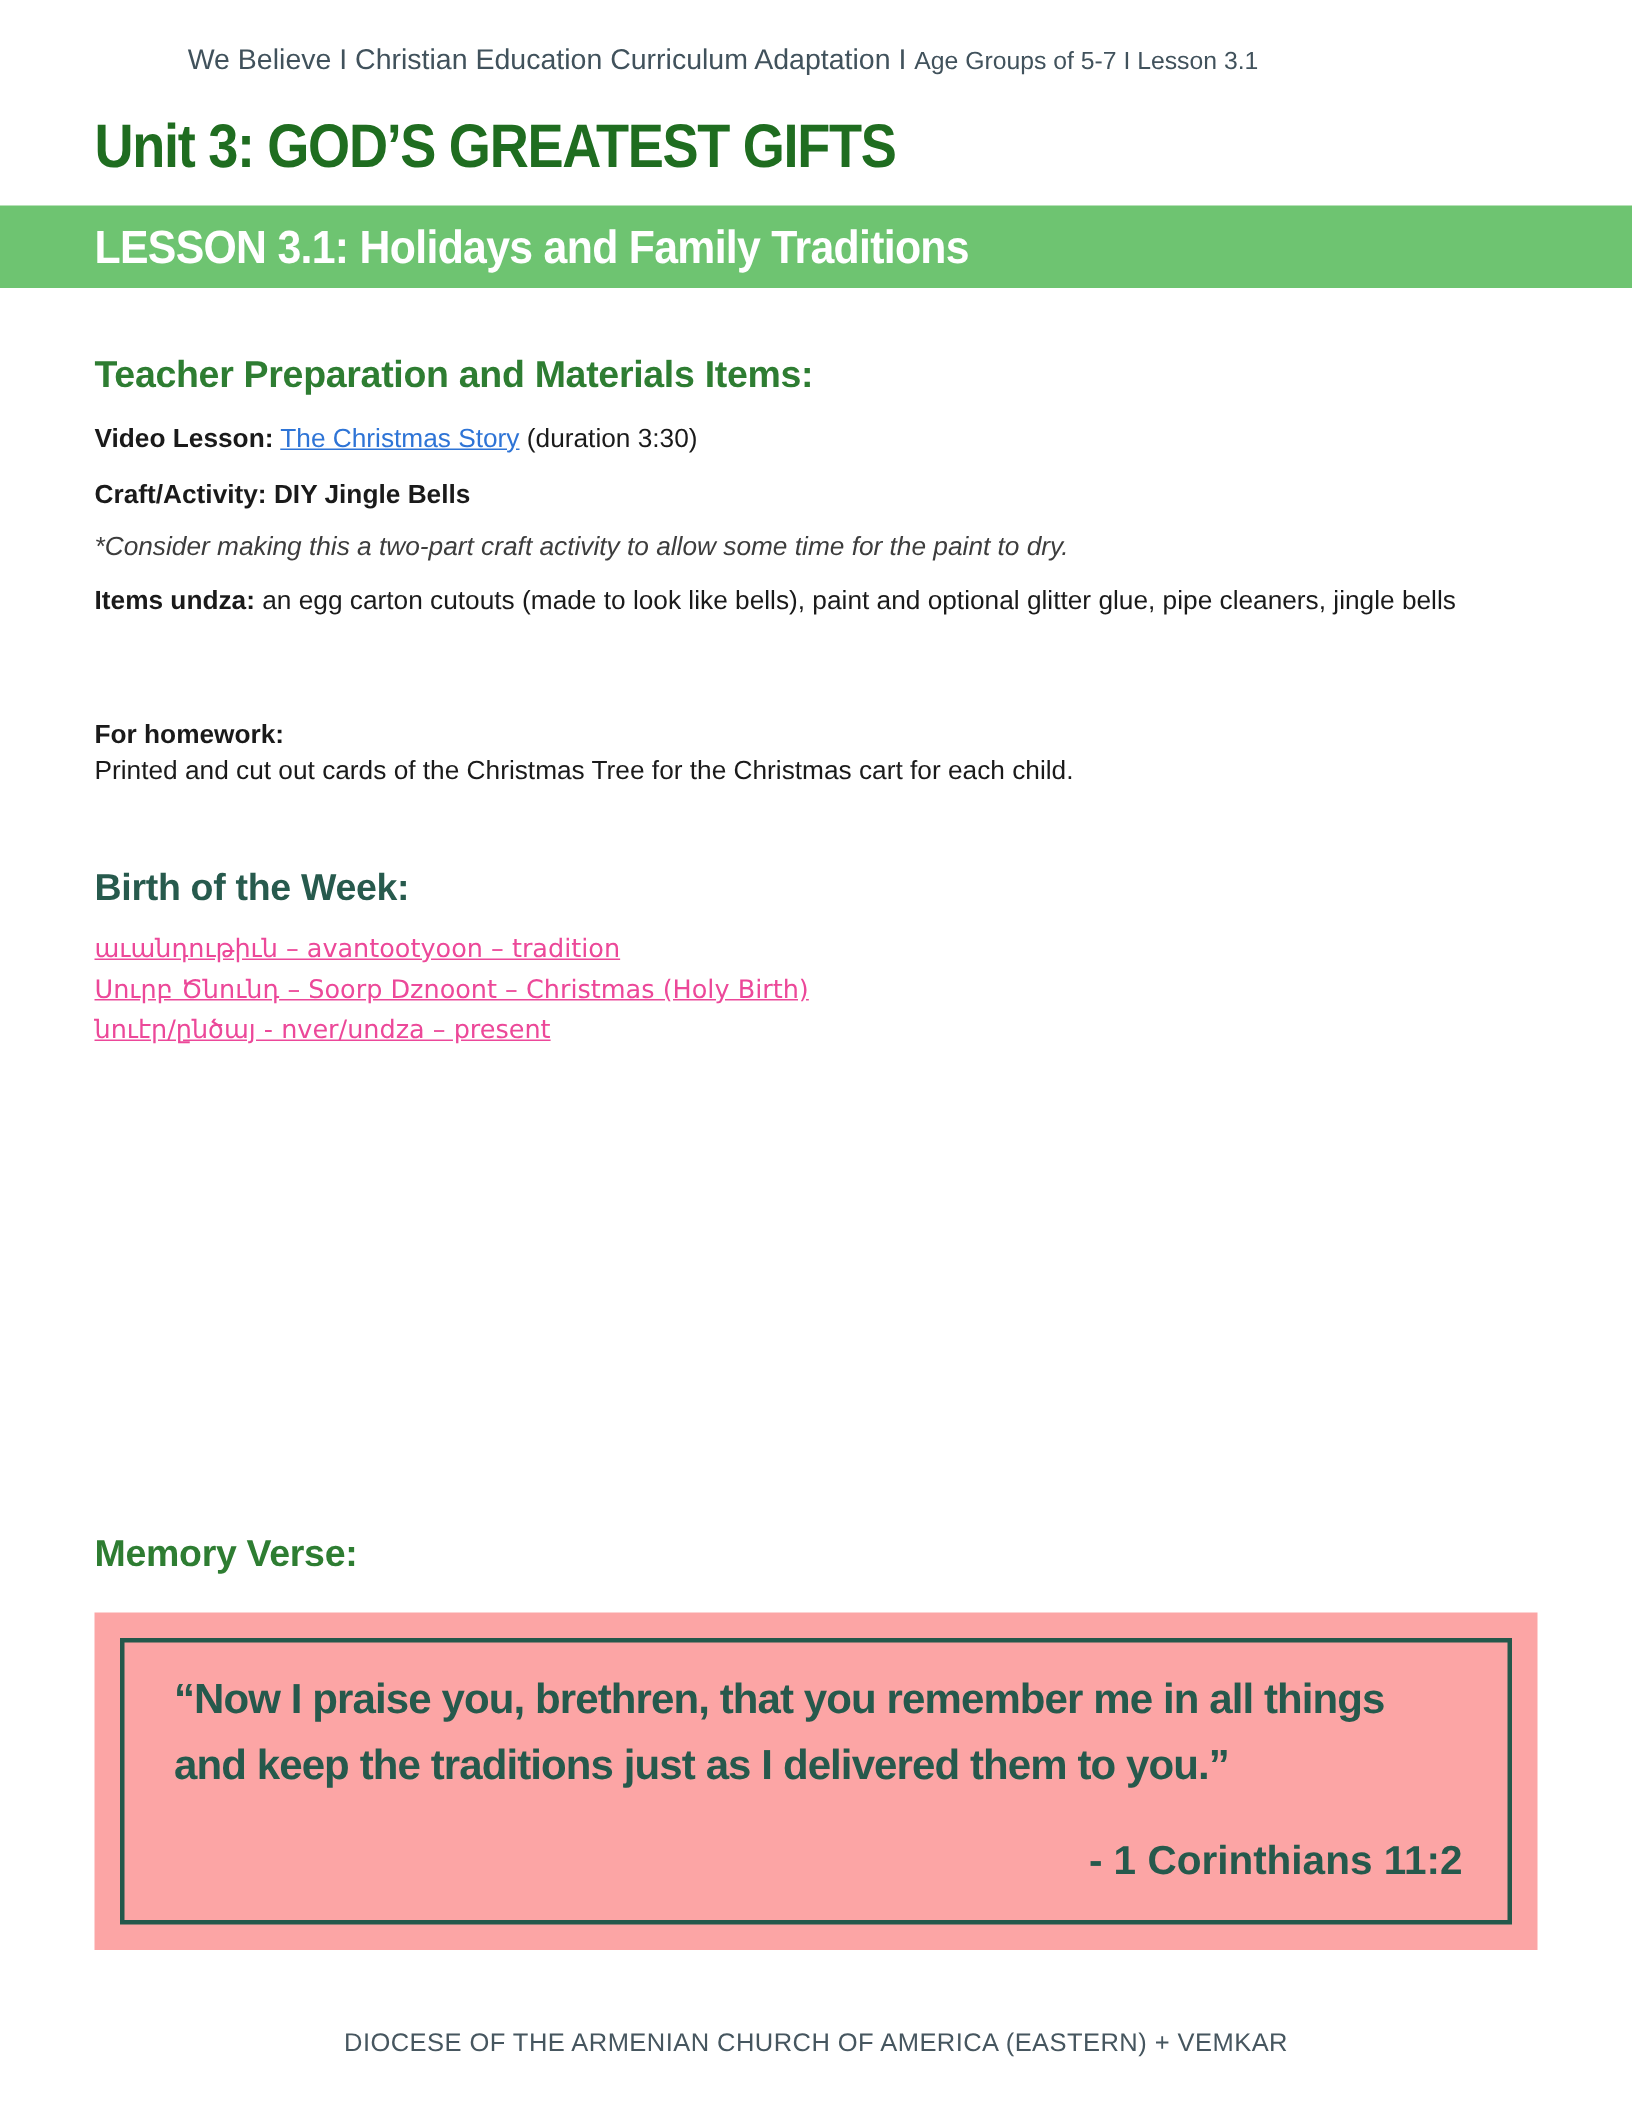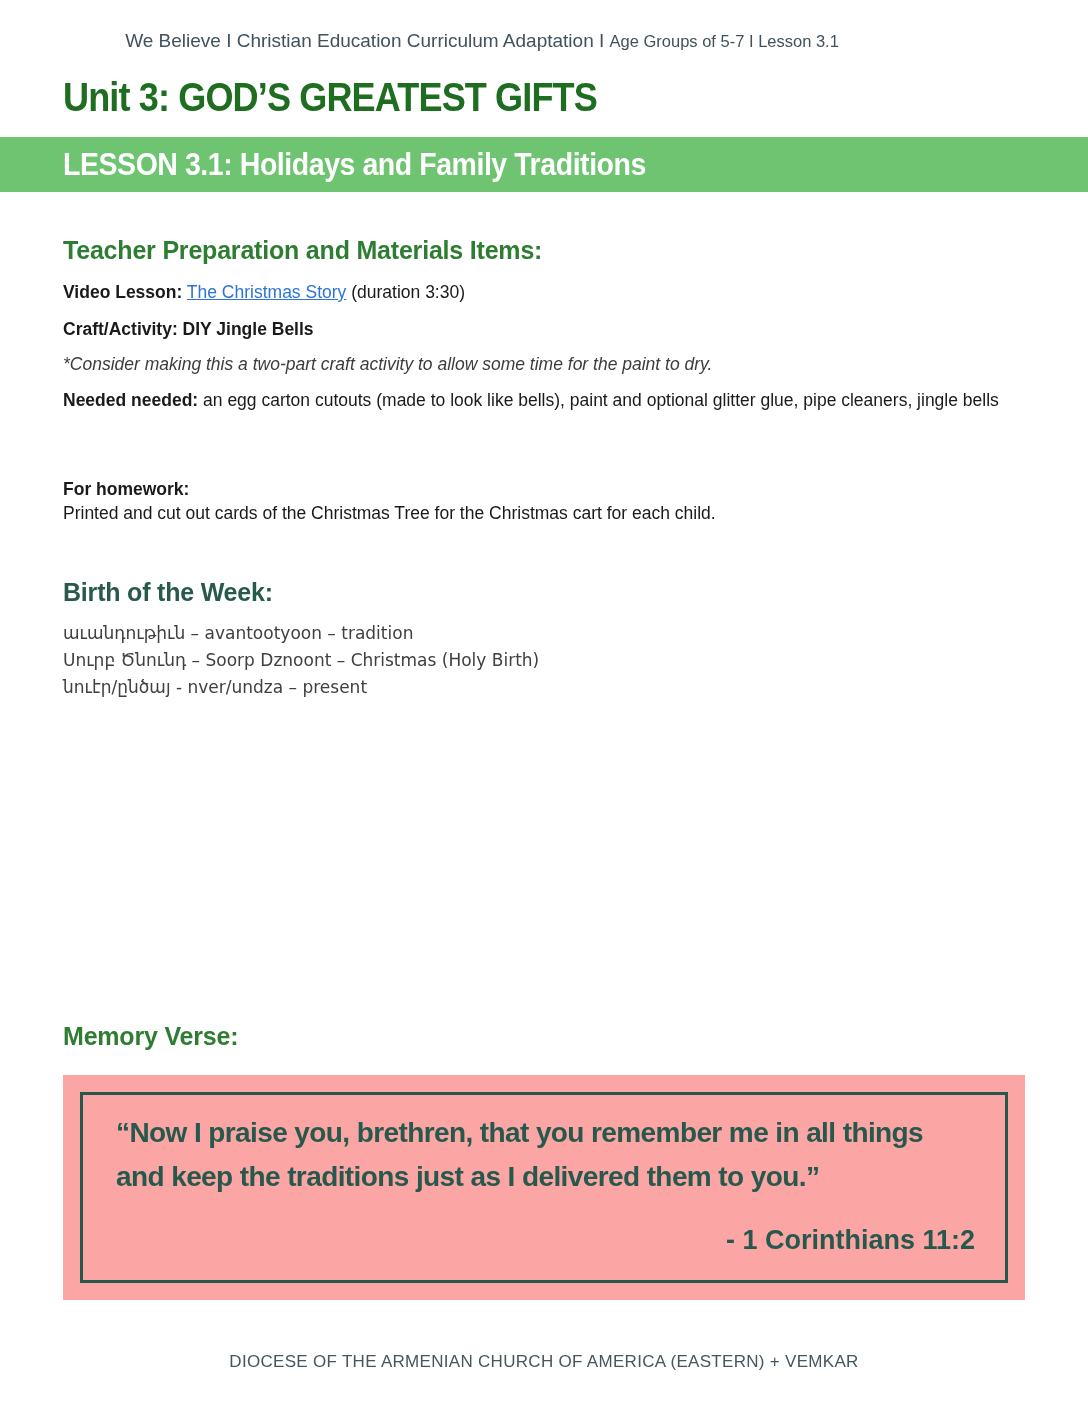--- a/index.html
+++ b/index.html
@@ -54,21 +54,21 @@
   .body-line b{ font-weight:bold; }
   .link{
     color:#2e74d6; text-decoration:underline; cursor:pointer;
   }
   .note-italic{ font-style:italic; color:#3d3d3d; }
   .justified{ width:962px; text-align:justify; line-height:28px; }
 
   .word-list{
     position:absolute; left:63px; top:620px; margin:0;
     font-family:"DejaVu Sans", sans-serif;
-    font-size:17px; line-height:27px; color:#404040;
+    font-size:17px; line-height:27px; color:#ec4899;text-decoration:underline;
   }
 
   
   .memory-box{
     position:absolute; top:1075px; left:63px; width:962px; height:225px;
     background:#fca5a5; box-sizing:border-box;
   }
   .memory-inner{
     position:absolute; top:17px; left:17px; right:17px; bottom:17px;
     border:3px solid #24584b; box-sizing:border-box;
@@ -114,21 +114,21 @@
     <span>(duration 3:30)</span>
   </p>
 
   <p class="body-line" style="top:316px;">
     <b>Craft/Activity: DIY Jingle Bells</b>
   </p>
 
   <p class="body-line note-italic" style="top:351px;">*Consider making this a two-part craft activity to allow some time for the paint to dry.</p>
 
   <p class="body-line justified" style="top:386px;">
-    <b>Needed needed:</b>
+    <b>Items undza:</b>
     <span>an egg carton cutouts (made to look like bells), paint and optional glitter glue, pipe cleaners, jingle bells</span>
   </p>
 
   <p class="body-line" style="top:476px;">
     <b>For homework:</b>
   </p>
   <p class="body-line" style="top:500px;">Printed and cut out cards of the Christmas Tree for the Christmas cart for each child.</p>
 
   <h2 class="sec-heading teal" style="top:578px;">Birth of the Week:</h2>
 

